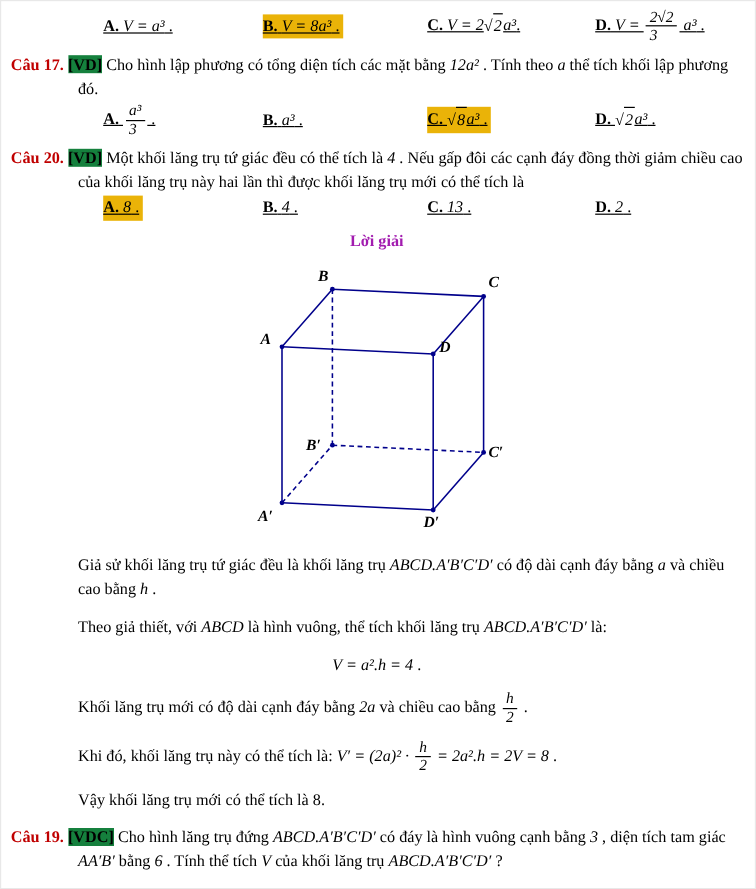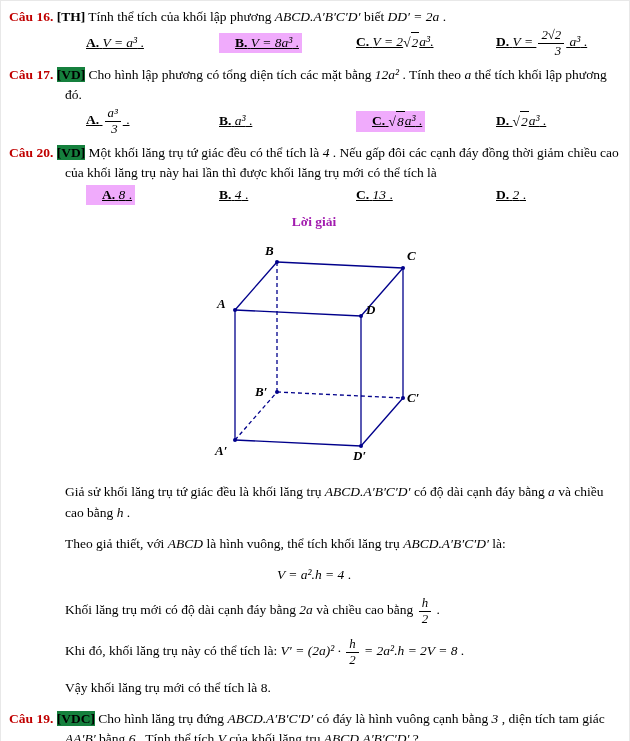--- a/index.html
+++ b/index.html
@@ -11,41 +11,40 @@
     padding:6px 10px 4px 8px;
     border:1px solid #e8e8e8;
   }
   .qline { padding-left:56px; text-indent:-56px; margin-bottom:1px; }
   .qlabel { color:#c00000; font-weight:bold; }
   .qtag { font-weight:bold; }
   .tag-cyan { background:#15803d; }
   .opts { display:grid; grid-template-columns:133px 137px 140px auto; margin-left:77px; margin-bottom:7px; align-items:center;text-decoration:underline; }
   .opt { justify-self:start; white-space:nowrap; padding:0 3px 0 0; }
   .okey { font-weight:bold; }
-  .hl-yellow { background:#f0abfc;padding-left:16px; }
+  .hl-yellow { background:#eab308; }
   .mt { font-style:italic; }
   .tx { font-style:normal; }
   .sol-heading { text-align:center; color:#a21caf; font-weight:bold; margin:2px 0 2px 0; }
   .sp { margin:11px 0 11px 56px; }
   .sp.center { margin-left:0; text-align:center; }
-  .frac { display:inline-flex; flex-direction:column; align-items:flex-end; vertical-align:middle; line-height:1.12; font-style:italic; padding:0 2px; font-size:0.95em; }
+  .frac { display:inline-flex; flex-direction:column; align-items:flex-start; vertical-align:middle; line-height:1.12; font-style:italic; padding:0 2px; font-size:0.95em; }
   .frac .fnum { border-bottom:1px solid #000; padding:0 3px; }
   .frac .fden { padding:0 3px; }
   .sqrt { display:inline-flex; align-items:flex-start; font-style:italic; }
   .sqrt .rsign { font-style:normal; transform:translateY(1px); }
   .sqrt .rad { border-top:1px solid #000; padding:0 1px; }
   .diagram { width:215px; margin:10px auto 12px; }
   .diagram svg text { font-family:"Liberation Serif", serif; font-style:italic; font-weight:bold; font-size:13px; fill:#000; }
   .question { margin-bottom:3px; }
 </style>
 </head>
 <body>
 
 <div class="question">
-  <p class="qline"><span class="qlabel">Câu 16.</span> <span class="qtag">[TH]</span> <span class="qtext"><span class="tx">Tính thể tích của khối lập phương </span><span class="mt">ABCD.A′B′C′D′</span><span class="tx"> biết </span><span class="mt">DD′ = 2a</span><span class="tx"> .</span></span></p>
   <div class="opts">
     <span class="opt"><b class="okey">A.</b> <span><span class="mt">V = a³</span><span class="tx"> .</span></span></span>
     <span class="opt hl-yellow"><b class="okey">B.</b> <span><span class="mt">V = 8a³</span><span class="tx"> .</span></span></span>
     <span class="opt"><b class="okey">C.</b> <span><span class="mt">V = 2</span><span class="sqrt">
             <span class="rsign">√</span>
             <span class="rad">2</span>
           </span><span class="mt">a³</span><span class="tx">.</span></span></span>
     <span class="opt"><b class="okey">D.</b> <span><span class="mt">V = </span><span class="frac">
             <span class="fnum">2√2</span>
             <span class="fden">3</span>

